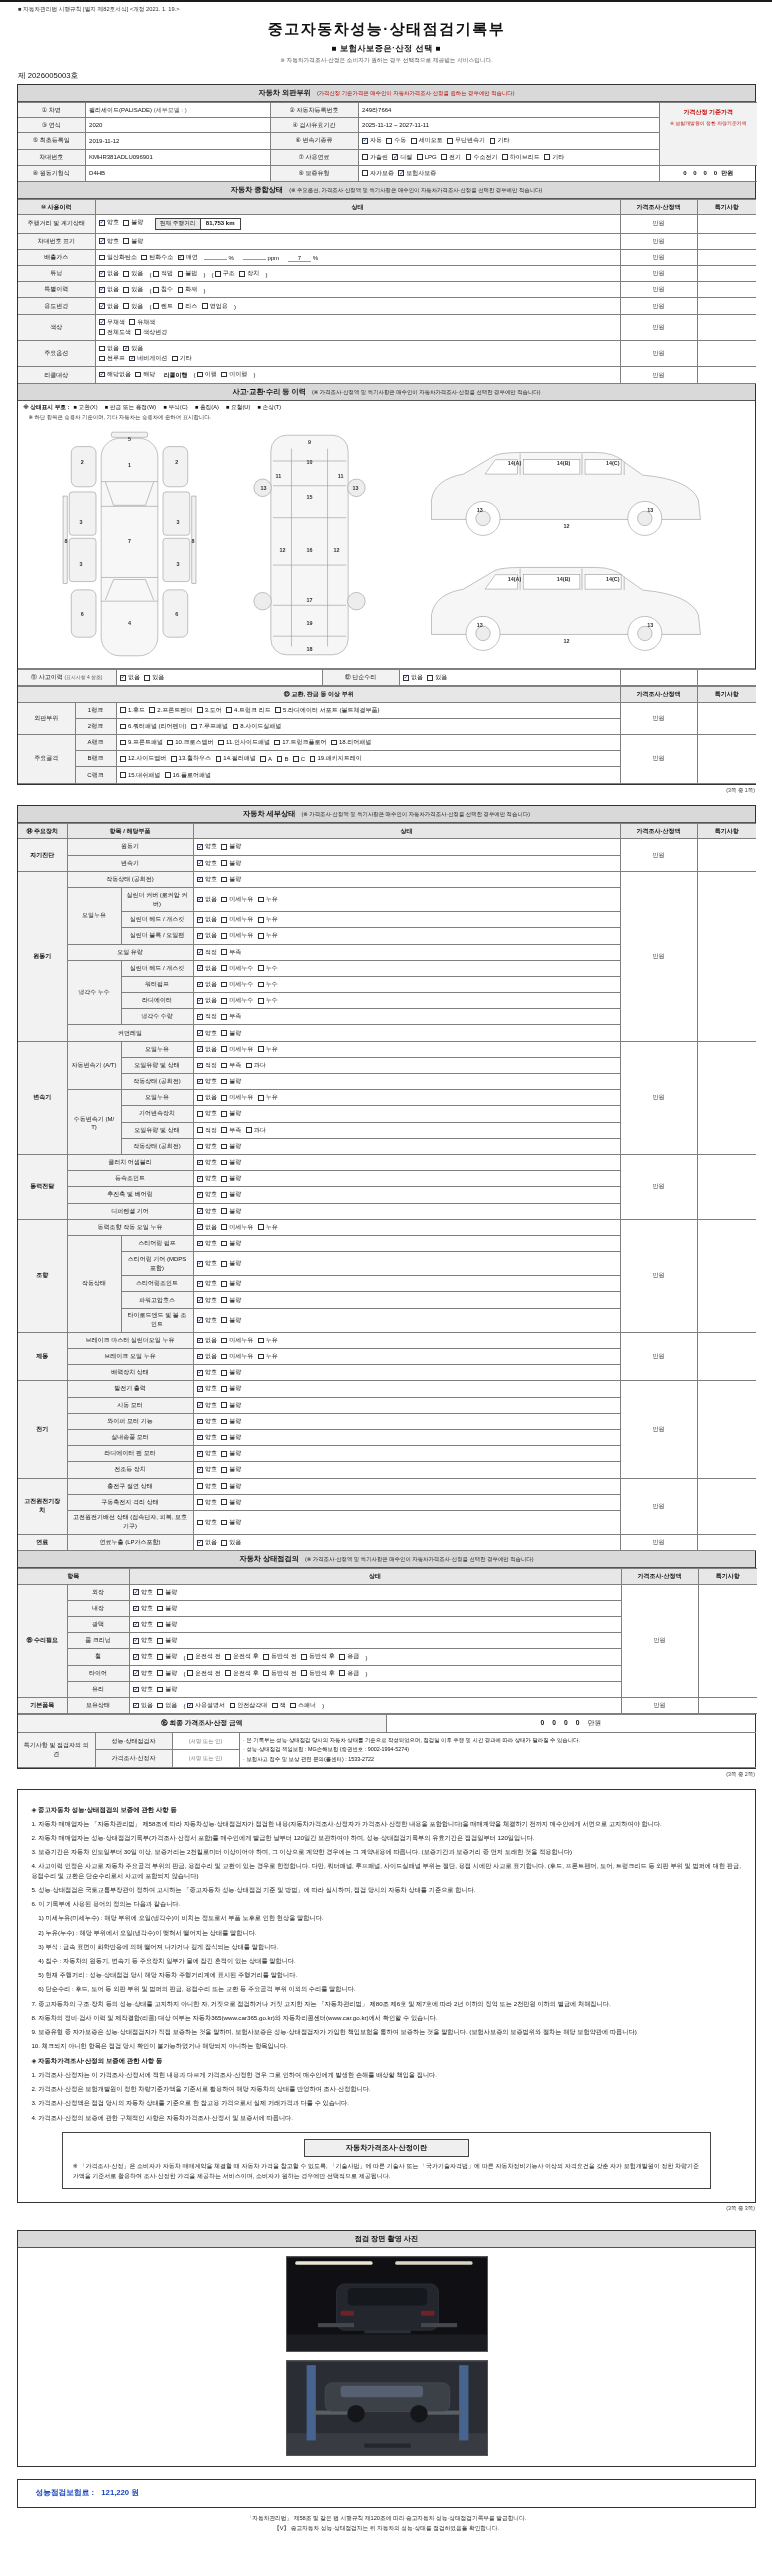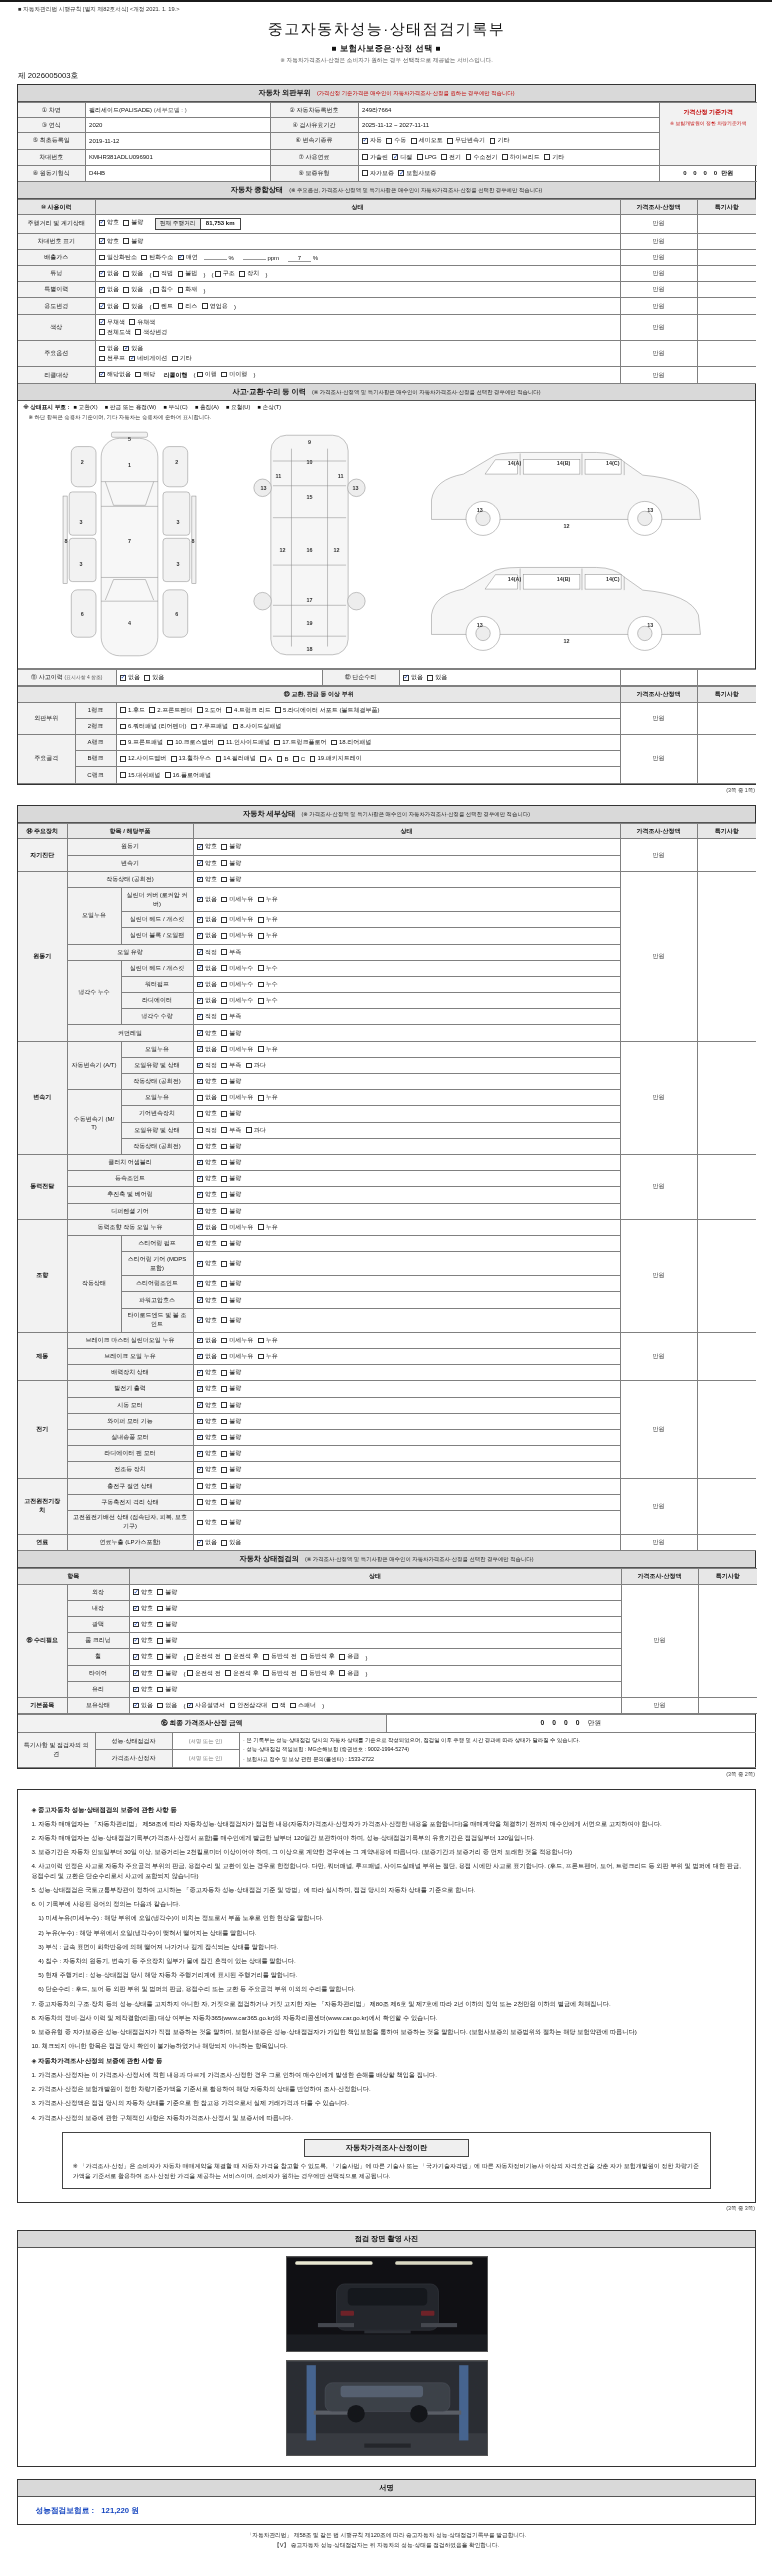--- a/index.html
+++ b/index.html
@@ -2,21 +2,21 @@
 <html style="font-size:8.2px"><head>
 <meta charset="utf-8">
 <style>
 *{box-sizing:border-box;margin:0;padding:0}
 html,body{width:773px}
 body{height:2576px;overflow:hidden;background:#fff;color:#111;
   font-family:"Liberation Sans","DejaVu Sans",sans-serif;position:relative}
 .topline{height:1.5px;background:#1b1b1b;width:100%}
 .page{width:739px;margin:0 auto;padding-top:3.1px}
 .lawref{font-size:5.7px;color:#333;margin:1.5px 0 6.2px 1px}
-.title-main{text-align:center;font-size:15px;font-weight:normal;letter-spacing:1.5px}
+.title-main{text-align:center;font-size:15px;font-weight:bold;letter-spacing:1.5px}
 .title-sub{text-align:center;font-size:8.2px;font-weight:bold;margin-top:3.6px;letter-spacing:0.5px}
 .title-note{text-align:center;font-size:5.7px;color:#555;margin-top:3.1px}
 .docno{font-size:7.7px;font-weight:normal;margin:6.2px 0 2.6px 1px}
 .box{border:1px solid #333;background:#fff;margin-bottom:2.1px}
 .bar{background:#d9d9d9;border-bottom:0.5px solid #555;text-align:center;font-weight:bold;
   font-size:7.2px;padding:3.1px 4.1px}
 .bar .bar-note{font-weight:normal;font-size:5.4px;margin-left:4.1px;color:#222}
 .bar .bar-note.red{color:#c00000}
 table{border-collapse:collapse;width:100%;table-layout:fixed}
 td{border:0.5px solid #808080;font-size:6px;padding:2.6px 3.6px;vertical-align:middle;word-break:break-all}
@@ -1494,21 +1494,20 @@
           <circle cx="256" cy="102" r="17" fill="#14161a"></circle>
           <rect x="150" y="160" width="90" height="8" fill="#24262b"></rect>
         </svg>
       </div>
     </div>
   </div>
 
   <div style="height:9.3px"></div>
 
   <div class="box">
-    <div class="bar">서명</div>
     <div class="sign-body">
       <div class="fee">
         <span class="fee-lb">성능점검보험료 :</span>
         <span>121,220 원</span>
       </div>
     </div>
   </div>
 
   <div class="footer-lines">
     <div>「자동차관리법」 제58조 및 같은 법 시행규칙 제120조에 따라 중고자동차 성능·상태점검기록부를 발급합니다.</div>

